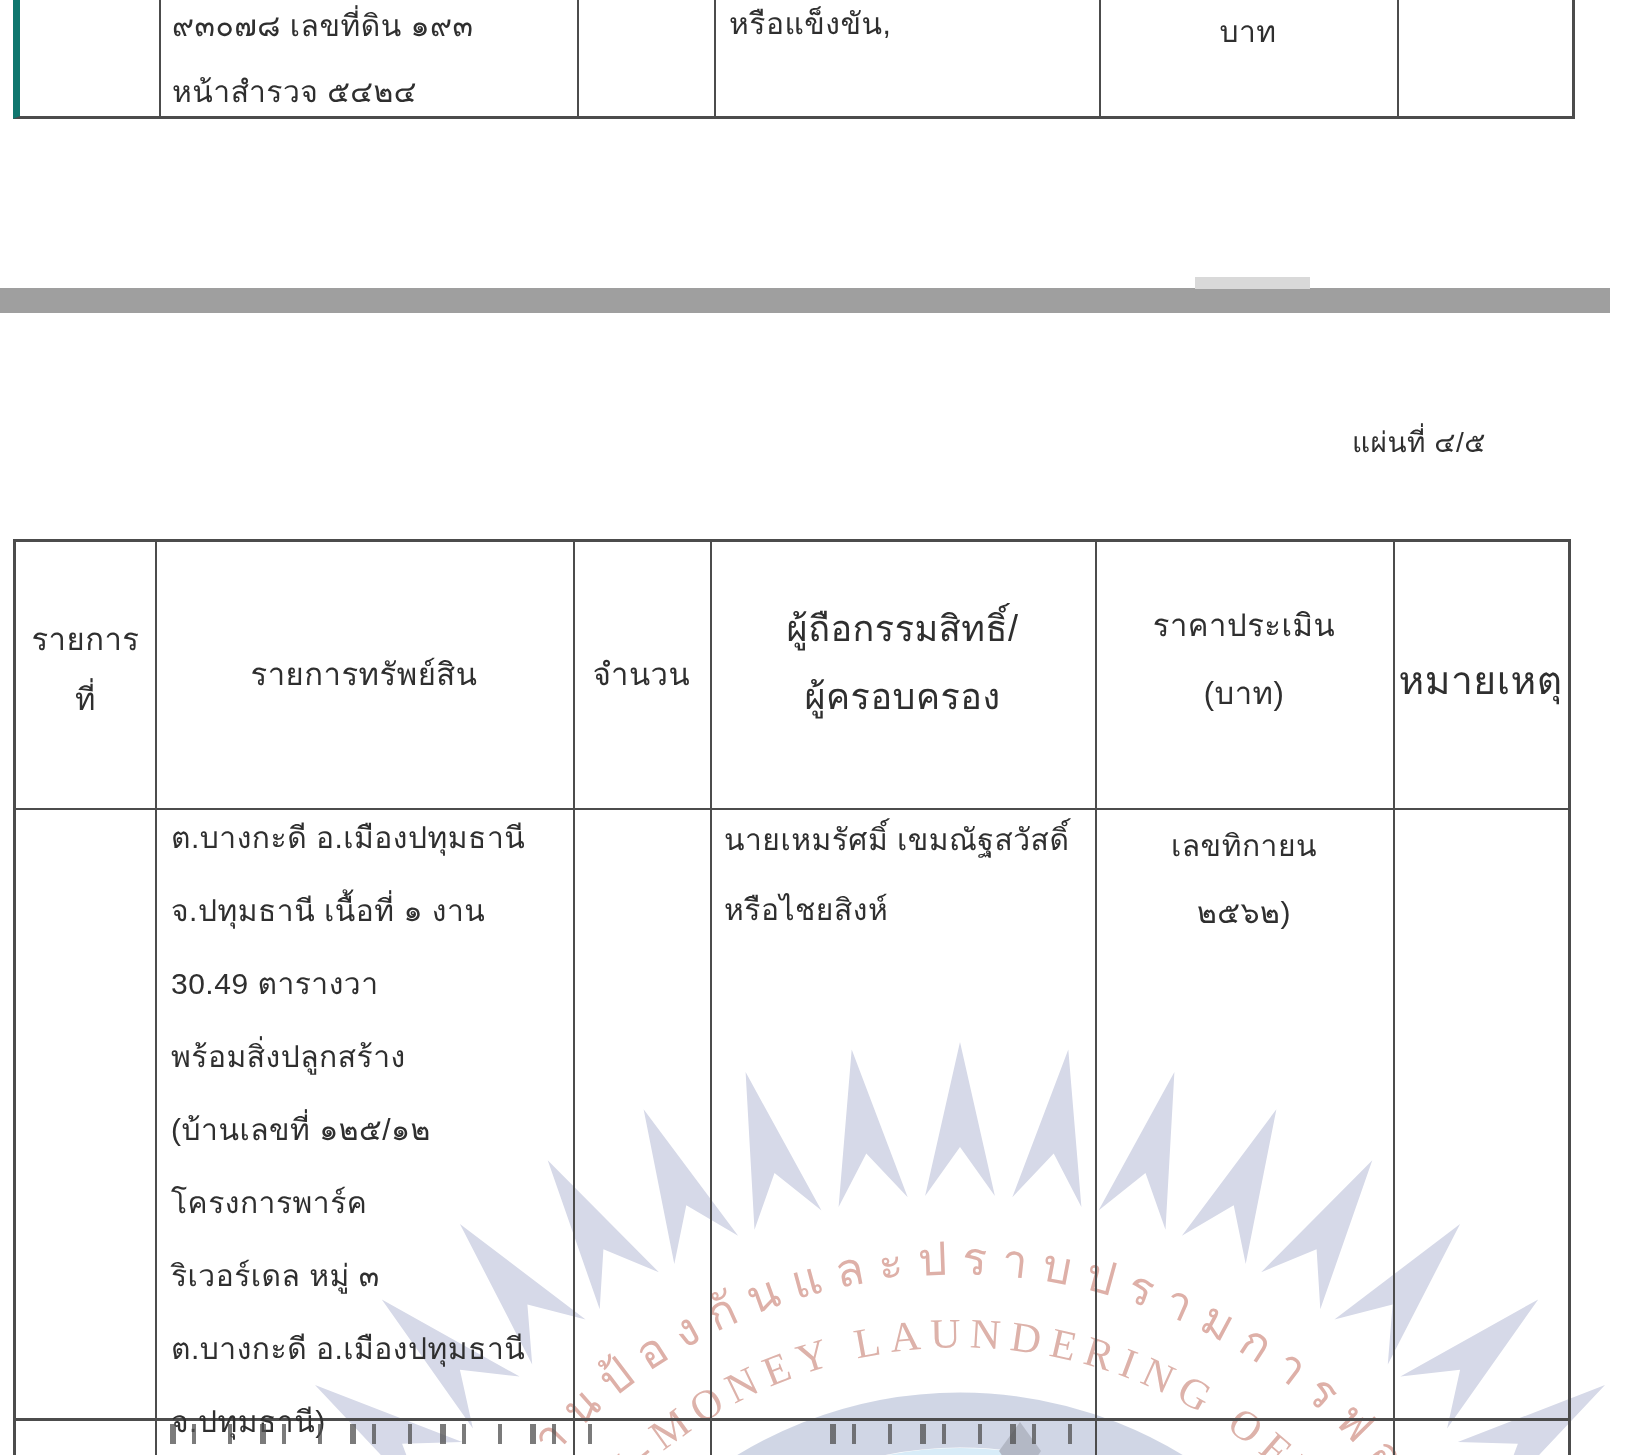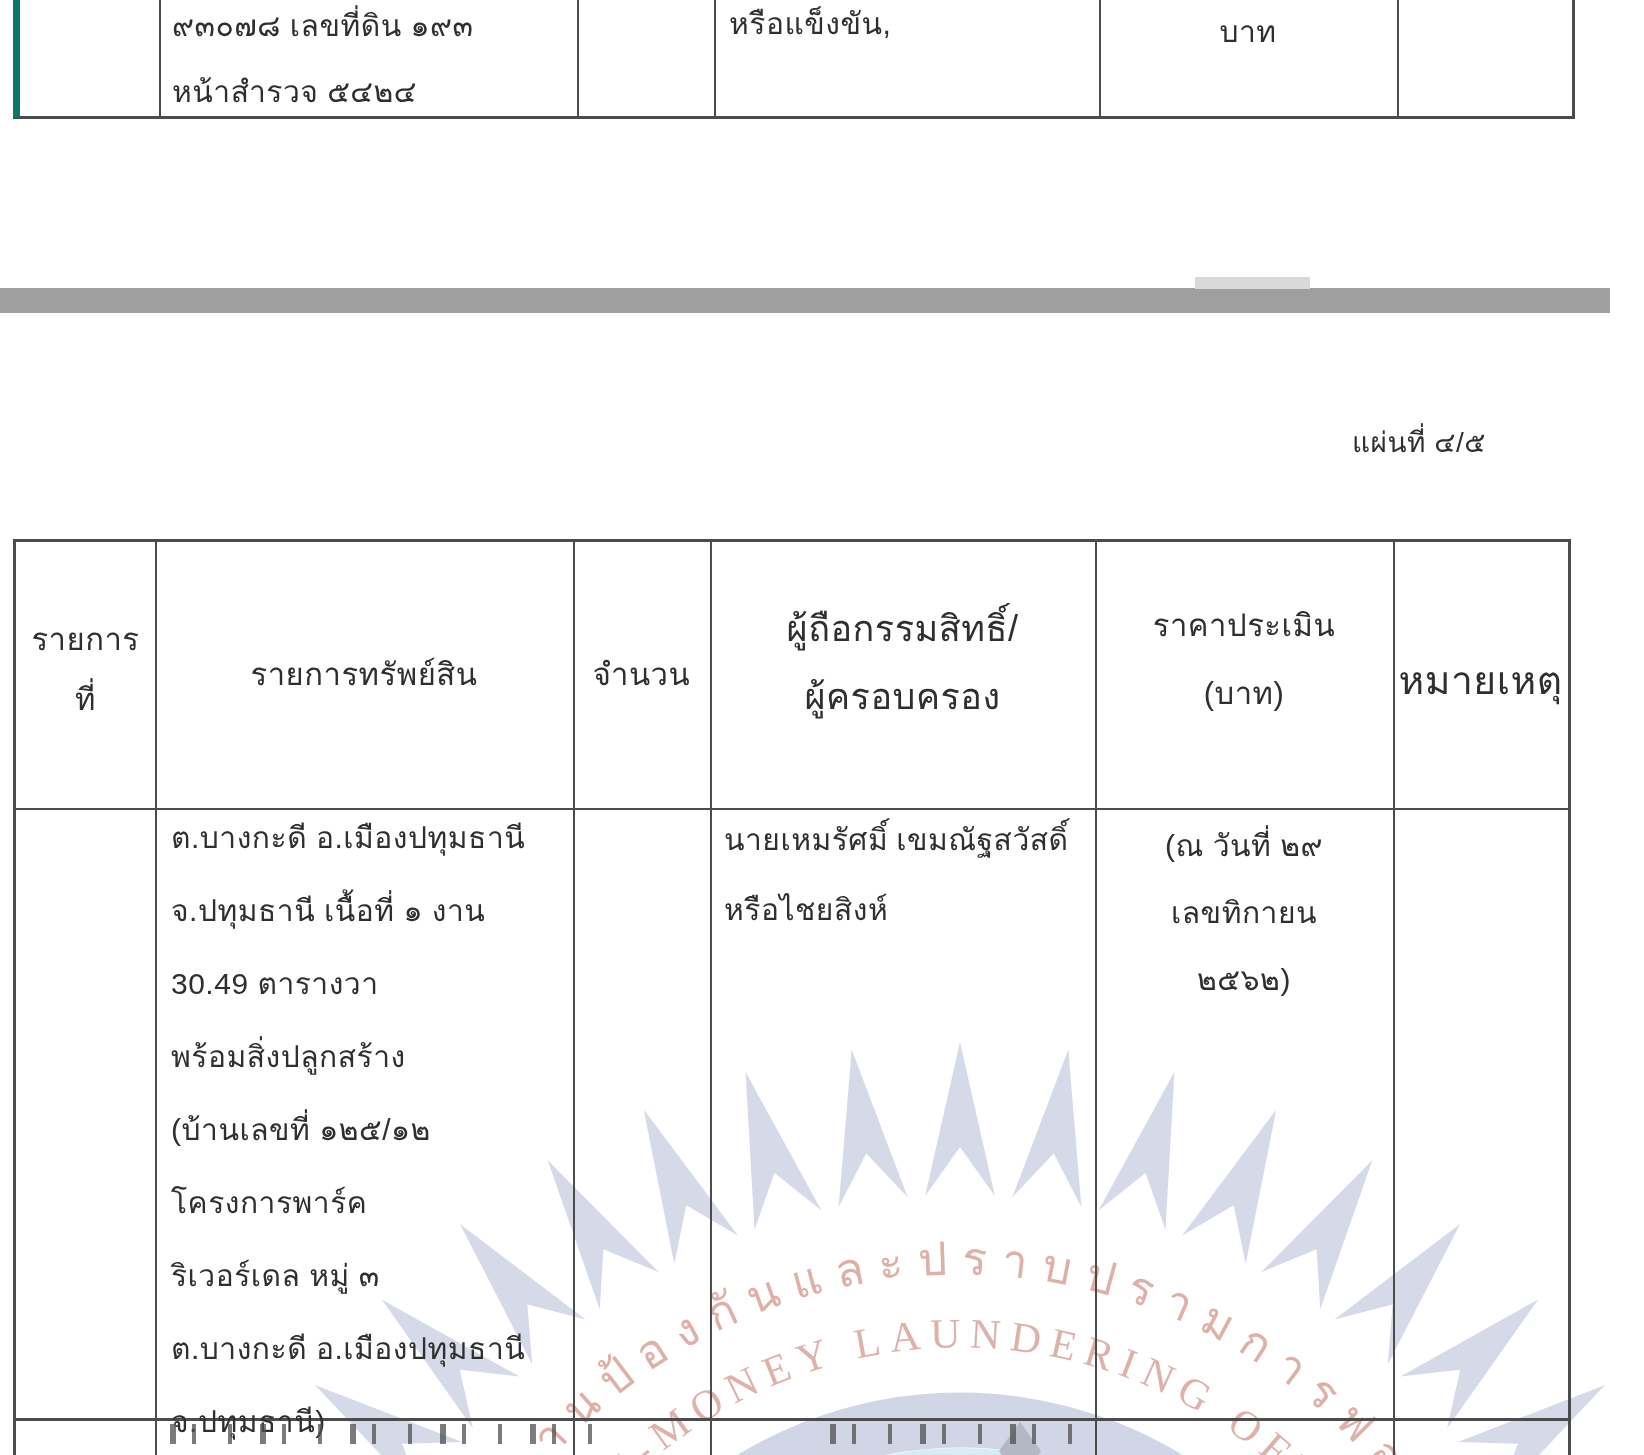--- a/index.html
+++ b/index.html
@@ -115,26 +115,25 @@
       <div>30.49 ตารางวา</div>
       <div>พร้อมสิ่งปลูกสร้าง</div>
       <div>(บ้านเลขที่ ๑๒๕/๑๒</div>
       <div>โครงการพาร์ค</div>
       <div>ริเวอร์เดล หมู่ ๓</div>
       <div>ต.บางกะดี อ.เมืองปทุมธานี</div>
       <div>จ.ปทุมธานี)</div>
     </div>
 
     <div class="txt" style="left:708px;top:274px;">
-      <div style="height:70px;font-family:Liberation Serif, serif;">นายเหมรัศมิ์ เขมณัฐสวัสดิ์</div>
+      <div style="height:70px;">นายเหมรัศมิ์ เขมณัฐสวัสดิ์</div>
       <div style="height:70px;">หรือไชยสิงห์</div>
     </div>
 
     <div class="txt center" style="left:1079px;width:298px;top:280px;">
-      <div style="height:67px;">(ณ วันที่ ๒๙</div>
       <div style="height:67px;">เลขทิกายน</div>
       <div style="height:67px;">๒๕๖๒)</div>
     </div>
   </div>
 
   <div class="fragstrip" style="left:170px;top:1424px;width:440px;"></div>
   <div class="fragstrip" style="left:830px;top:1424px;width:250px;"></div>
 
 </div>
 

